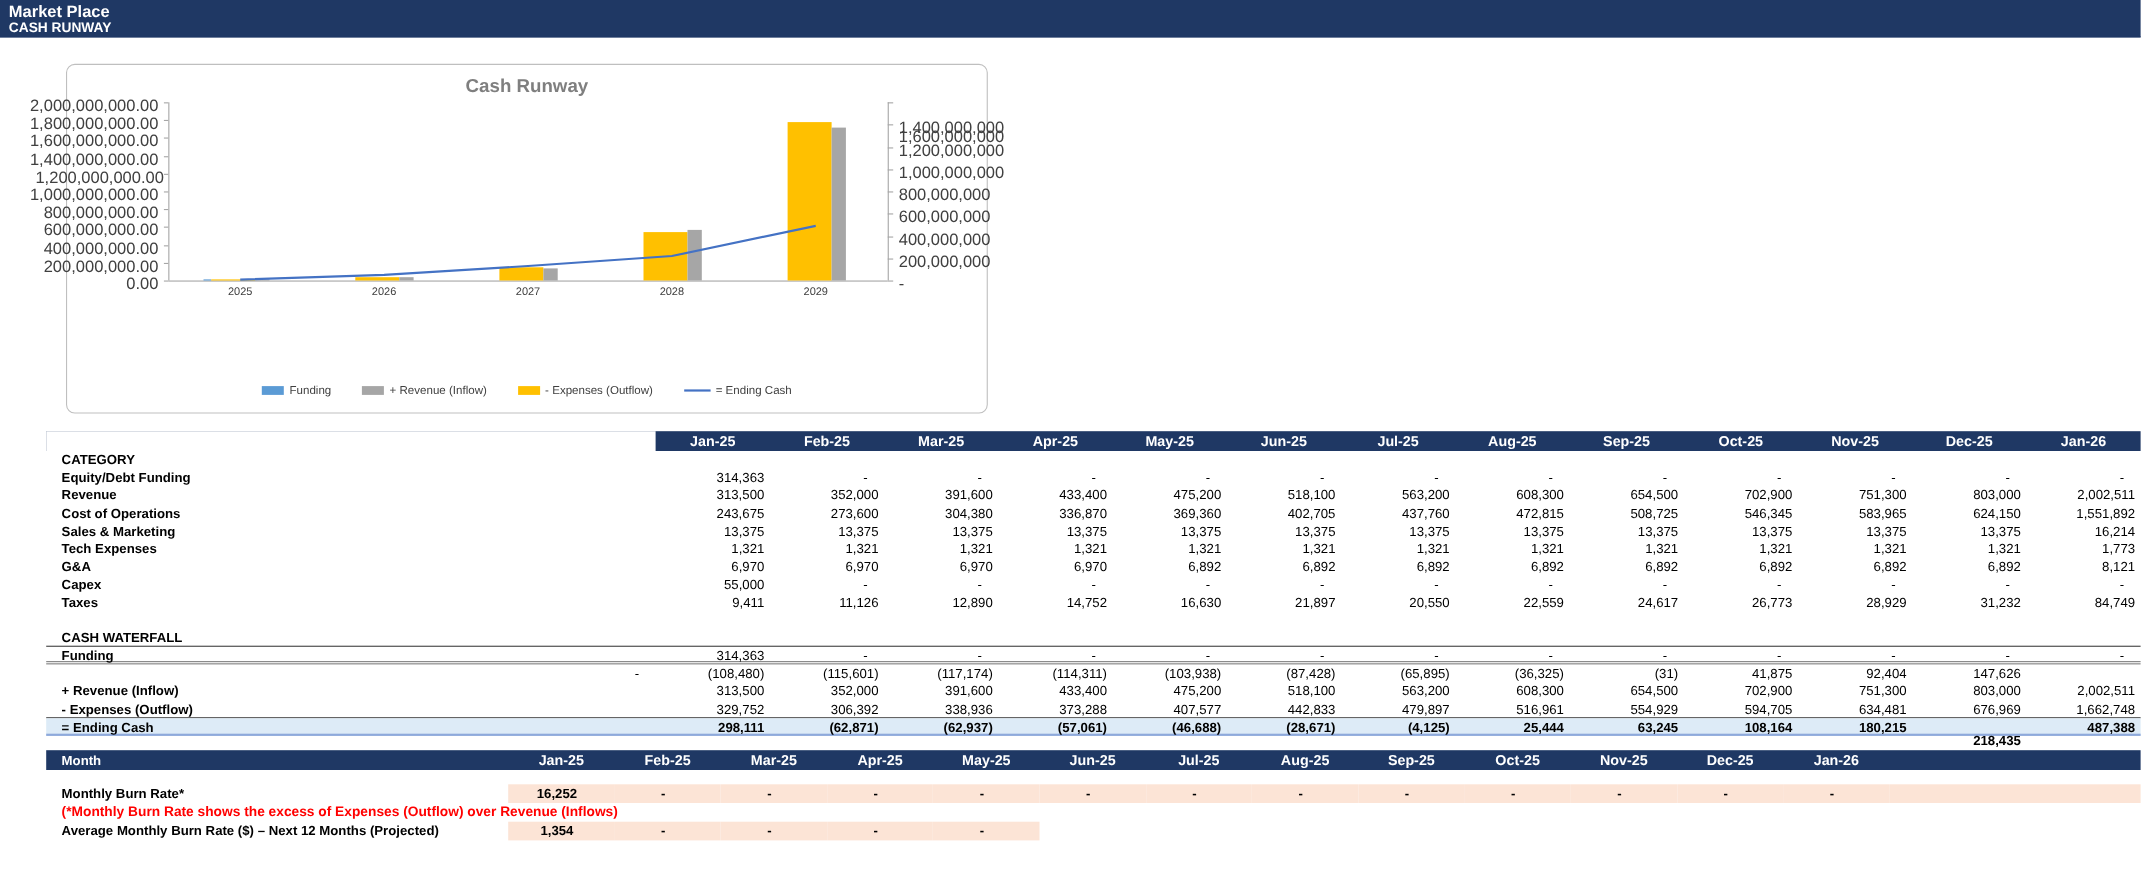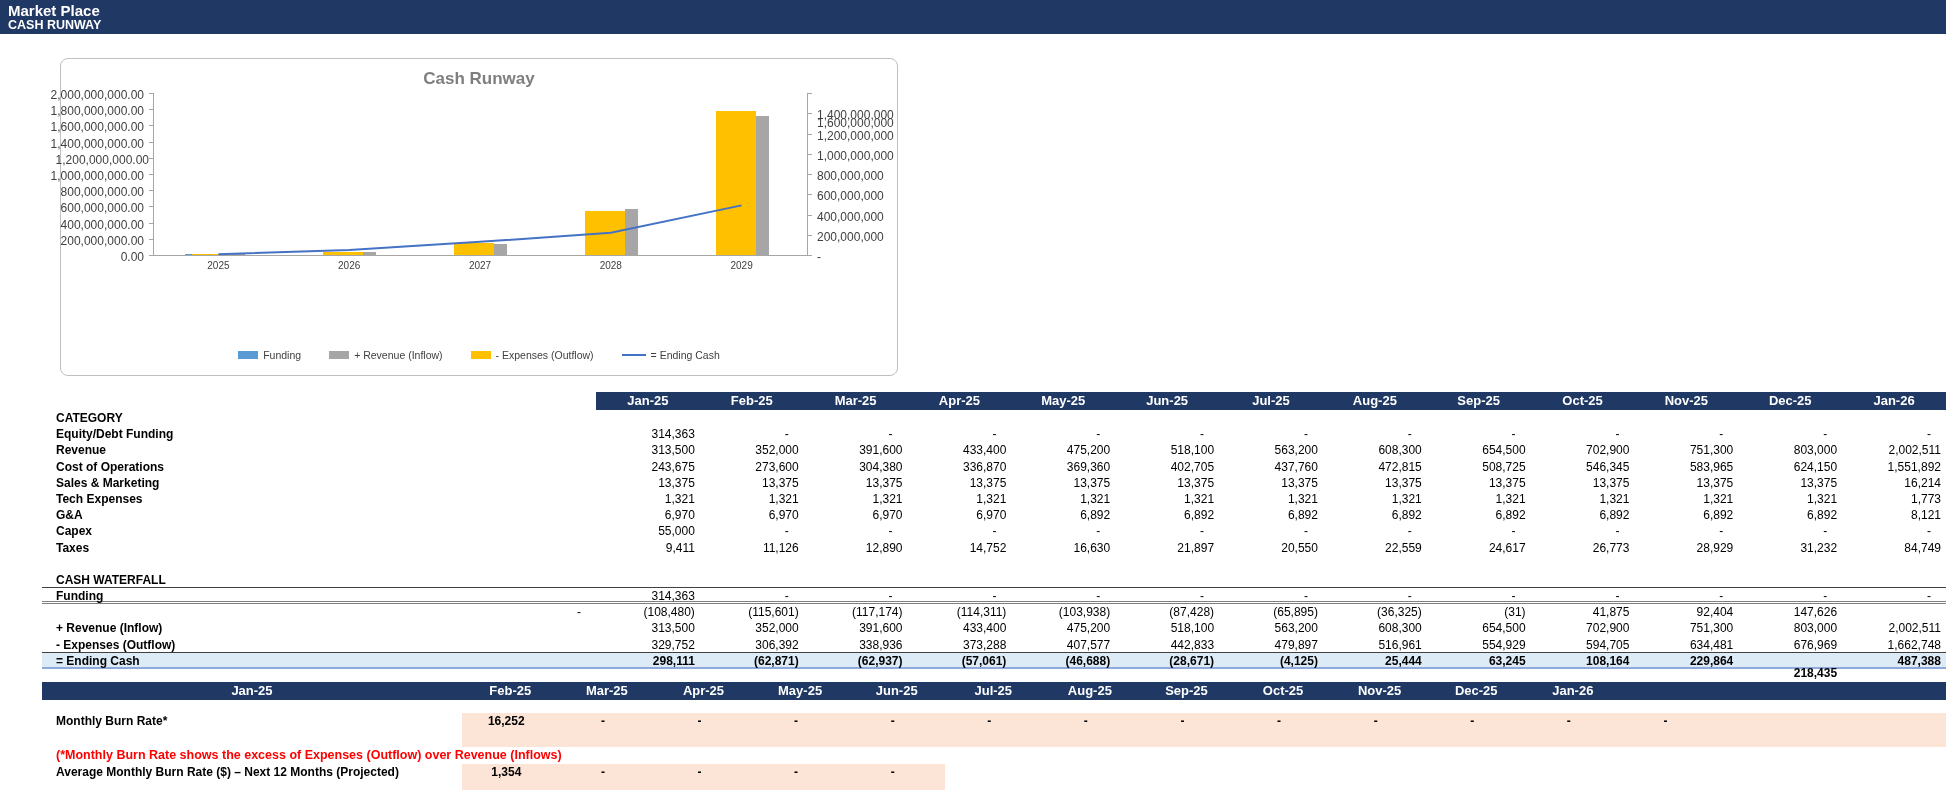--- a/index.html
+++ b/index.html
@@ -10,21 +10,21 @@
   .app-header { position:absolute; top:0; left:0; width:1946px; height:34px;
     background:#1F3864; color:#fff; padding:3px 0 0 8px; border-bottom:1px solid #1F3864; }
   .app-header .t1 { font-size:15px; font-weight:bold; line-height:15px; }
   .app-header .t2 { font-size:12.5px; font-weight:bold; line-height:15px; }
 
   
   .chart-card { position:absolute; left:60px; top:58px; width:838px; height:318px;
     background:#fff; border:1px solid #BFBFBF; border-radius:8px; }
   .chart-title { position:absolute; top:10px; left:0; width:100%; text-align:center;
     color:#7F7F7F; font-size:17px; font-weight:bold; }
-  .axis-lab { position:absolute; font-size:12px; color:#404040; white-space:nowrap; }
+  .axis-lab { position:absolute; font-size:15px; color:#404040; white-space:nowrap; }
   .xlab { position:absolute; font-size:10px; color:#404040; text-align:center; width:70px; }
   .plot-line { position:absolute; background:#A6A6A6; }
   .bar { position:absolute; }
   .legend { position:absolute; left:0; bottom:14px; width:100%; display:flex;
     justify-content:center; align-items:center; gap:28px; font-size:10.5px; color:#404040; }
   .legend .item { display:flex; align-items:center; gap:5px; }
   .swatch { width:20px; height:8px; display:inline-block; }
   .lineswatch { width:24px; height:2px; display:inline-block; }
 
   
@@ -39,21 +39,21 @@
   .c.dash { padding-right:15px; }
   .mh { text-align:center; color:#fff; font-weight:bold; font-size:13px; }
   .row-sec-underline { border-bottom:1px solid #404040; }
   .row-funding { border-bottom:3px double #7f7f7f; }
   .row-underline { border-bottom:1px solid #404040; }
   .row-total { background:#DDEBF7; border-bottom:2px solid #8EA9DB; }
   .row-total .c { font-weight:bold; }
 
   
   .btable { position:absolute; left:42px; top:682px; width:1904px; }
-  .brow { display:grid; grid-template-columns:420px repeat(13, 96.6px) 1fr; height:34px;
+  .brow { display:grid; grid-template-columns:420px repeat(13, 96.6px) 1fr; height:17px;
     line-height:17px; font-size:12px; }
   .brow.hdr { height:18px; line-height:18px; background:#1F3864; }
   .brow.gap { height:13px; background:#fff; }
   .brow .mlabel { color:#fff; font-weight:bold; text-align:left; padding-left:14px; }
   .brow .c { font-weight:bold; padding-right:8px;text-align:center; }
   .peach { background:#FCE4D6; }
   .note-row { height:17px; line-height:17px; }
   .note { grid-column:1 / -1; color:#FF0000; font-weight:bold; font-size:12.5px;
     padding-left:14px; white-space:nowrap; }
 </style>
@@ -397,28 +397,29 @@
       <div class="c" style="font-weight: bold;">298,111</div>
       <div class="c" style="font-weight: bold;">(62,871)</div>
       <div class="c" style="font-weight: bold;">(62,937)</div>
       <div class="c" style="font-weight: bold;">(57,061)</div>
       <div class="c" style="font-weight: bold;">(46,688)</div>
       <div class="c" style="font-weight: bold;">(28,671)</div>
       <div class="c" style="font-weight: bold;">(4,125)</div>
       <div class="c" style="font-weight: bold;">25,444</div>
       <div class="c" style="font-weight: bold;">63,245</div>
       <div class="c" style="font-weight: bold;">108,164</div>
-      <div class="c" style="font-weight: bold;">229,864</div>
+      <div class="c" style="font-weight: bold;">180,215</div>
       <div class="c" style="font-weight: bold; margin-top: 12px;">218,435</div>
       <div class="c" style="font-weight: bold;">487,388</div>
     </div>
   </div>
 
 <div class="btable" id="burn-table">
     <div class="brow hdr">
+      <div class="mlabel">Month</div>
       <div class="mh">Jan-25</div>
       <div class="mh">Feb-25</div>
       <div class="mh">Mar-25</div>
       <div class="mh">Apr-25</div>
       <div class="mh">May-25</div>
       <div class="mh">Jun-25</div>
       <div class="mh">Jul-25</div>
       <div class="mh">Aug-25</div>
       <div class="mh">Sep-25</div>
       <div class="mh">Oct-25</div>

